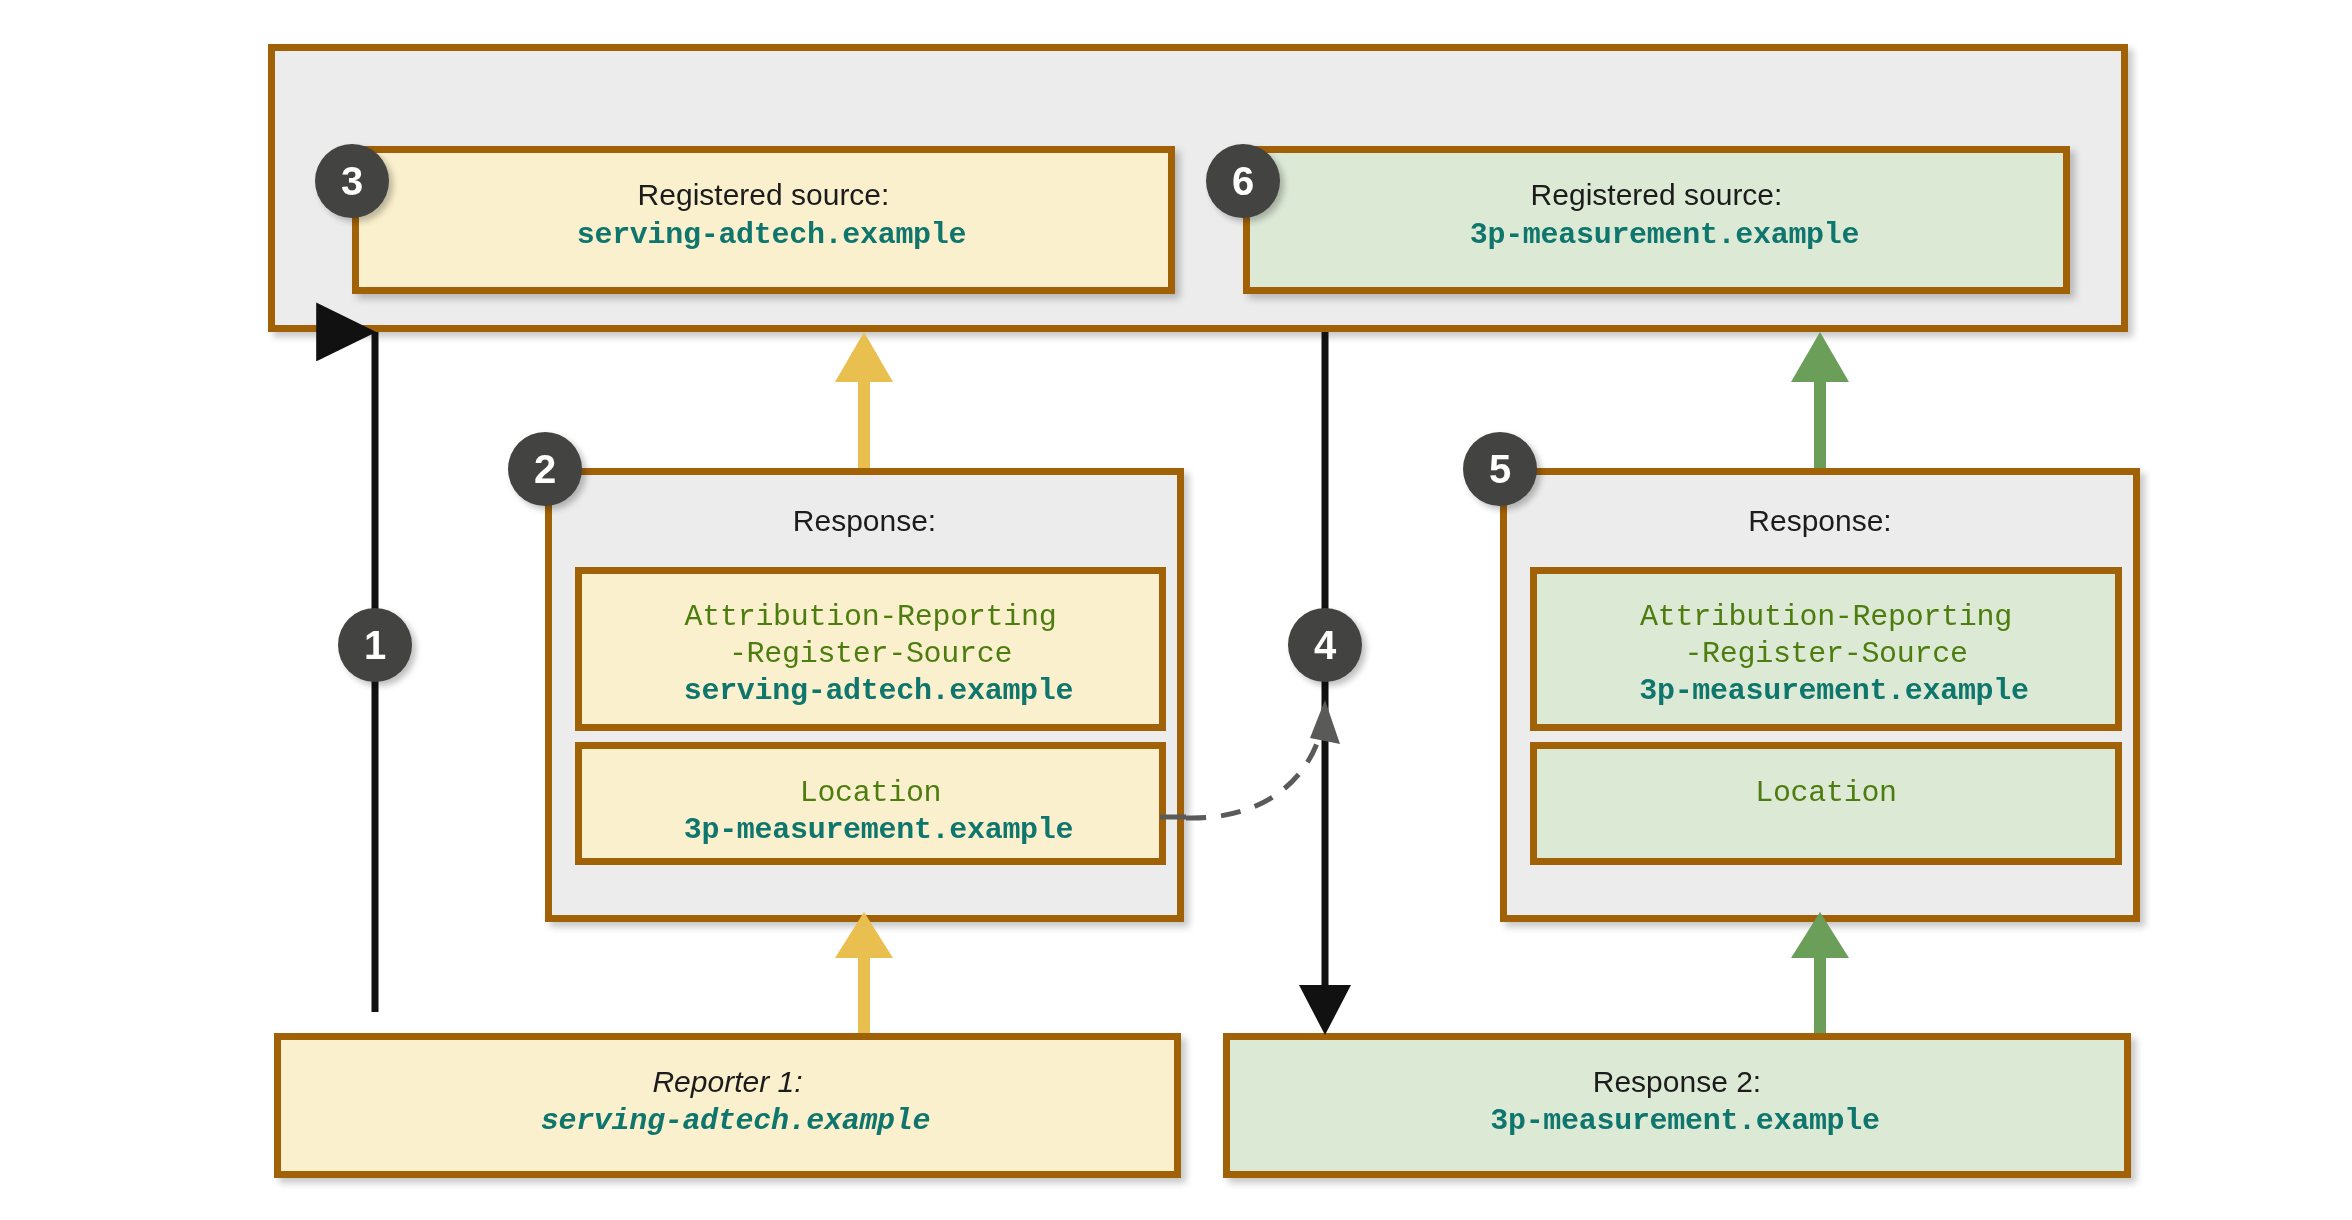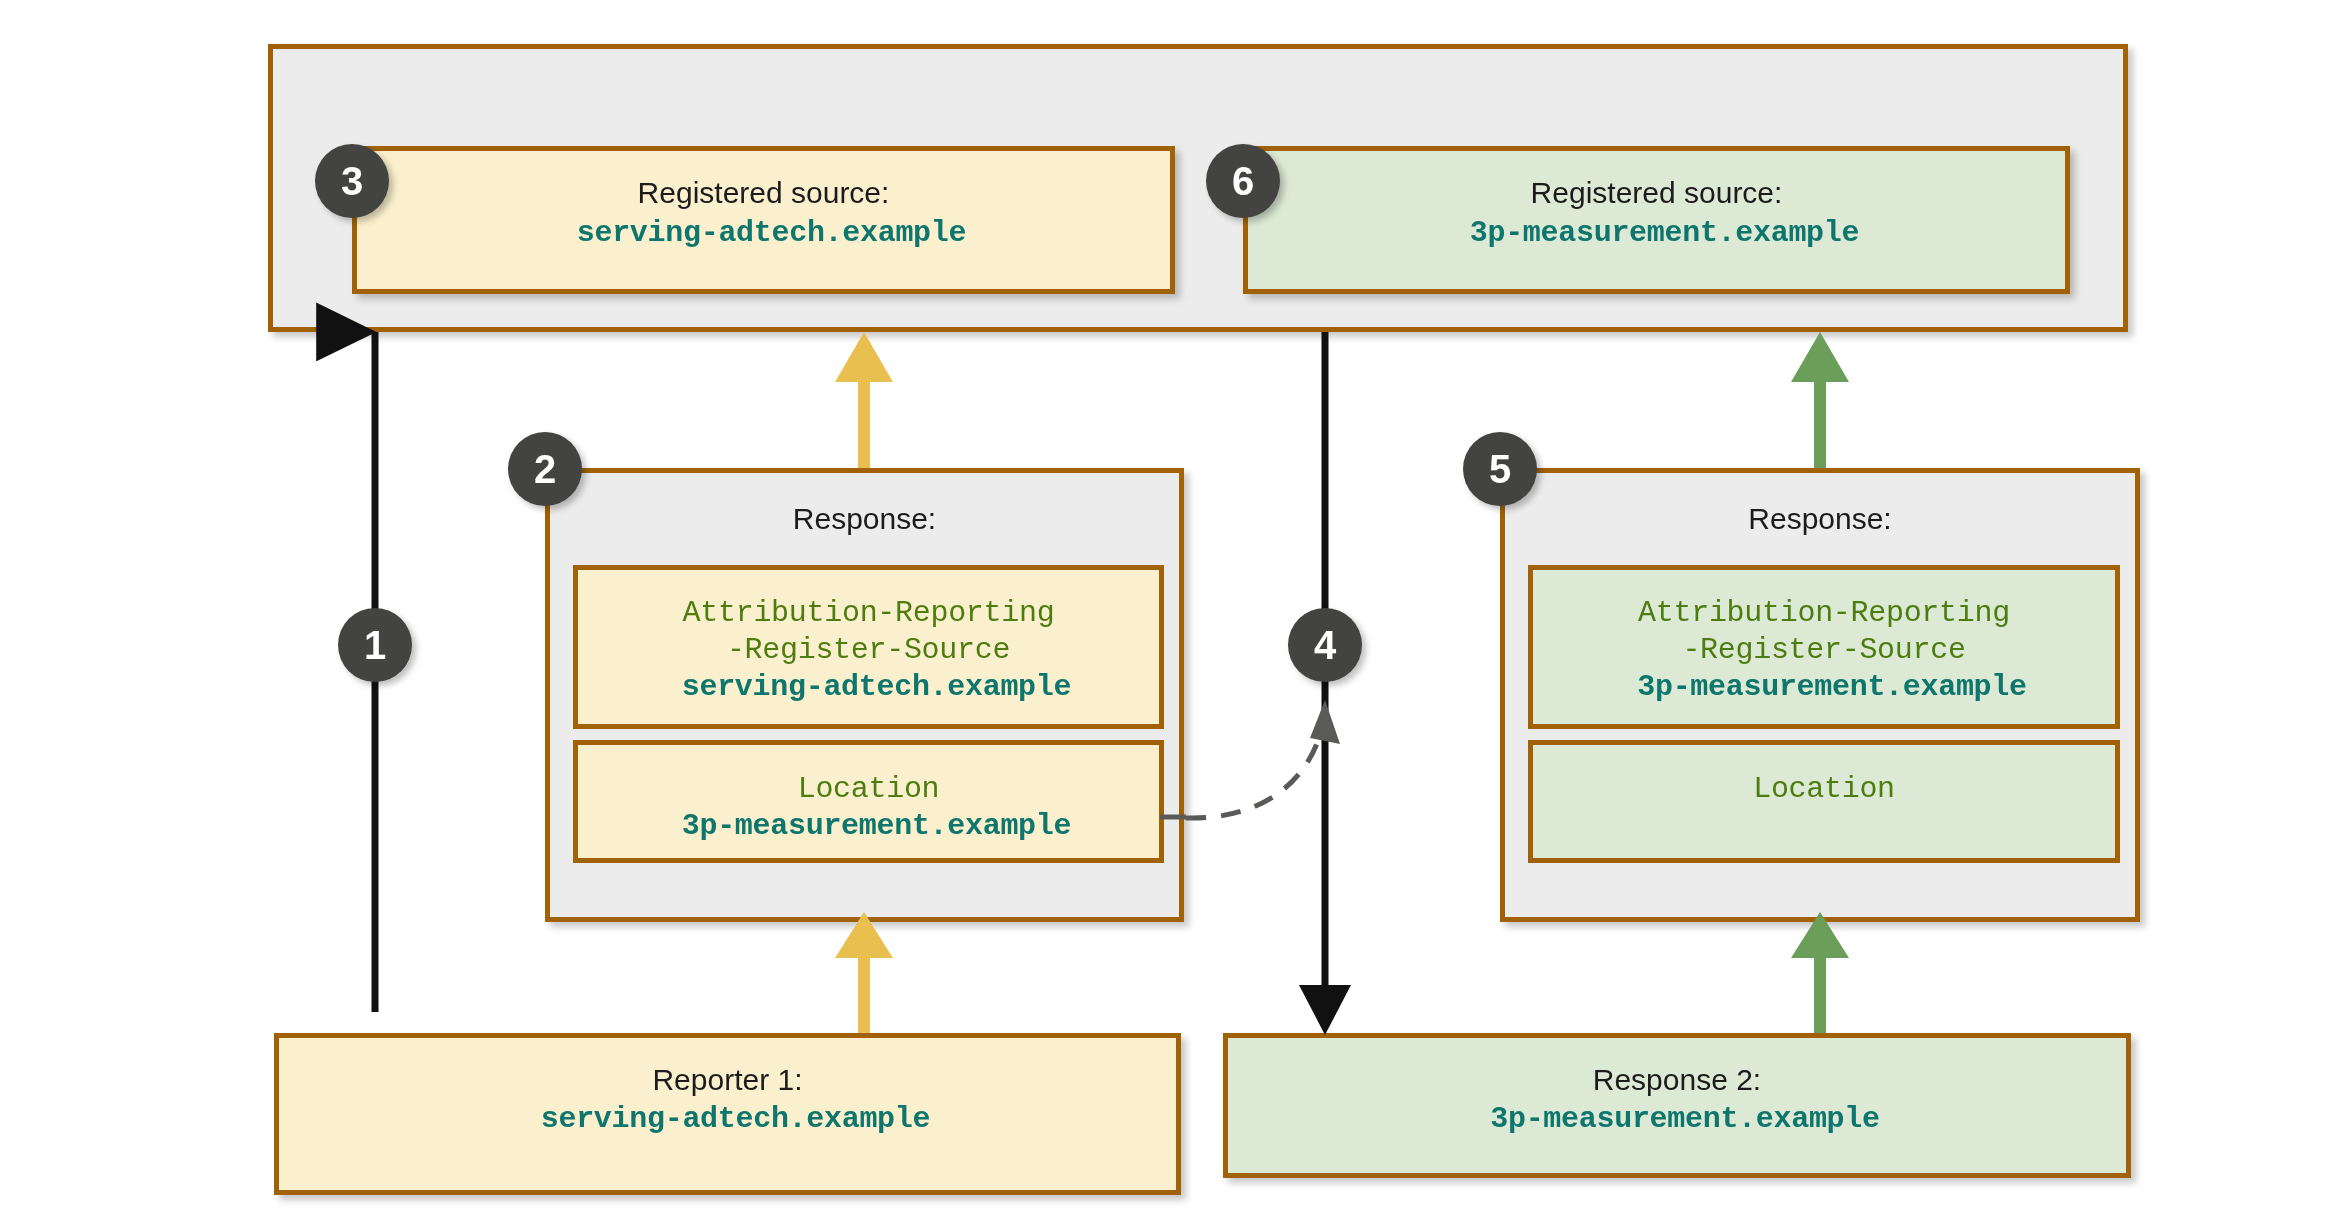--- a/index.html
+++ b/index.html
@@ -1,19 +1,19 @@
 <!DOCTYPE html>
 <html><head>
 <meta charset="utf-8">
 <style>
   html,body{margin:0;padding:0;background:#ffffff;}
   body{width:2352px;height:1220px;font-family:"Liberation Sans",sans-serif;position:relative;overflow:hidden;}
   #stage{position:absolute;left:0;top:0;width:2352px;height:1220px;}
 
-  .box{position:absolute;box-sizing:border-box;border:5px solid #a16207;
+  .box{position:absolute;box-sizing:border-box;border:7px solid #a16207;
        box-shadow:5px 5px 7px rgba(0,0,0,0.22);}
   .browser-box{background:#ececec;}
   .panel-box{background:#ececec;}
   .yellow{background:#faf0cd;}
   .green{background:#dce9d5;}
 
   .ctr{position:absolute;left:0;right:0;text-align:center;}
 
   .lbl-plain{font-family:"Liberation Sans",sans-serif;color:#1c1c1c;font-size:30px;line-height:1.22;}
   .lbl-mono{font-family:"Liberation Mono",monospace;color:#0f766e;font-size:30px;font-weight:bold;line-height:1.22;letter-spacing:-0.3px;padding-left:16px;}
@@ -114,21 +114,21 @@
       <div class="ctr lbl-mono-dark" style="top:25px;">Attribution-Reporting</div>
       <div class="ctr lbl-mono-dark" style="top:62px;">-Register-Source</div>
       <div class="ctr lbl-mono" style="top:99px;">3p-measurement.example</div>
     </div>
 
     <div class="box green" style="left:23px;top:267px;width:592px;height:123px;box-shadow:none;">
       <div class="ctr lbl-mono-dark" style="top:26px;">Location</div>
     </div>
   </div>
 
-  <div class="box yellow" style="left:274px;top:1033px;width:907px;height:162px;">
+  <div class="box yellow" style="left:274px;top:1033px;width:907px;height:145px;font-style:italic;">
     <div class="ctr lbl-plain" style="top:24px;">Reporter 1:</div>
     <div class="ctr lbl-mono" style="top:63px;">serving-adtech.example</div>
   </div>
 
   <div class="box green" style="left:1223px;top:1033px;width:908px;height:145px;">
     <div class="ctr lbl-plain" style="top:24px;">Response 2:</div>
     <div class="ctr lbl-mono" style="top:63px;">3p-measurement.example</div>
   </div>
 
   <svg class="layer over" viewBox="0 0 2352 1220">

